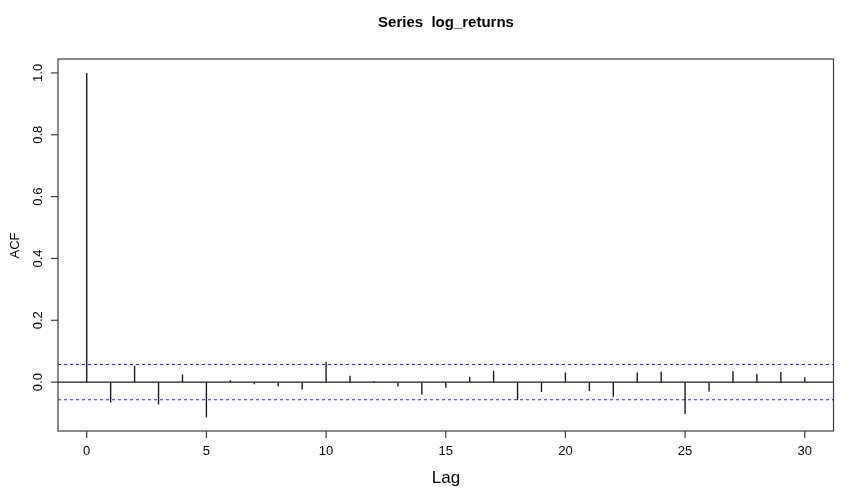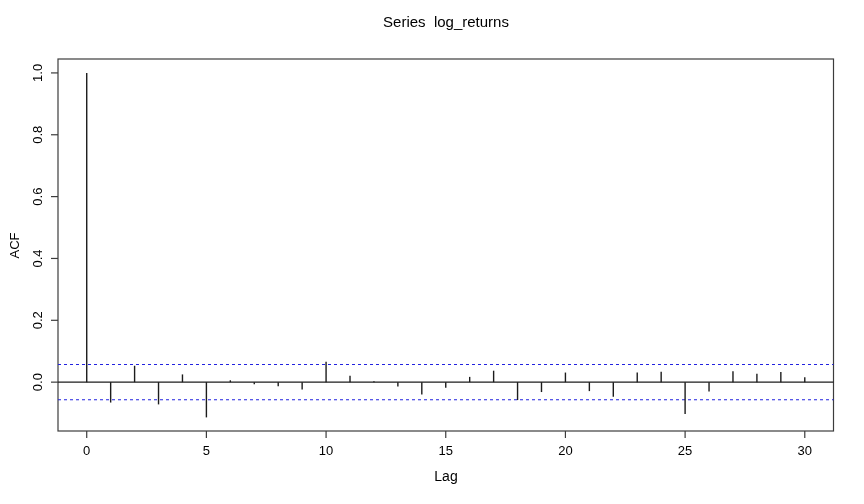--- a/index.html
+++ b/index.html
@@ -7,35 +7,35 @@
     position:relative;
     width:864px;height:504px;
     background:#ffffff;
     font-family:"Liberation Sans", sans-serif;
     overflow:hidden;
   }
   .title{
     position:absolute;
     left:58px;top:13px;width:776px;
     text-align:center;
-    font-size:15px;font-weight:normal;color:#000000;
+    font-size:15px;font-weight:bold;color:#000000;
     white-space:pre;
   }
   .ylab{
     position:absolute;
     left:-26px;top:238px;width:80px;
     text-align:center;
     font-size:13px;color:#000000;
     transform:rotate(-90deg);
   }
   .xlab{
     position:absolute;
     left:58px;top:468px;width:776px;
     text-align:center;
-    font-size:14px;color:#000000;
+    font-size:17px;color:#000000;
   }
   svg{position:absolute;left:0;top:0;}
 </style>
 </head>
 <body>
 
 <div class="canvas">
   <div class="title">Series  log_returns</div>
   <div class="ylab">ACF</div>
   <div class="xlab">Lag</div>

